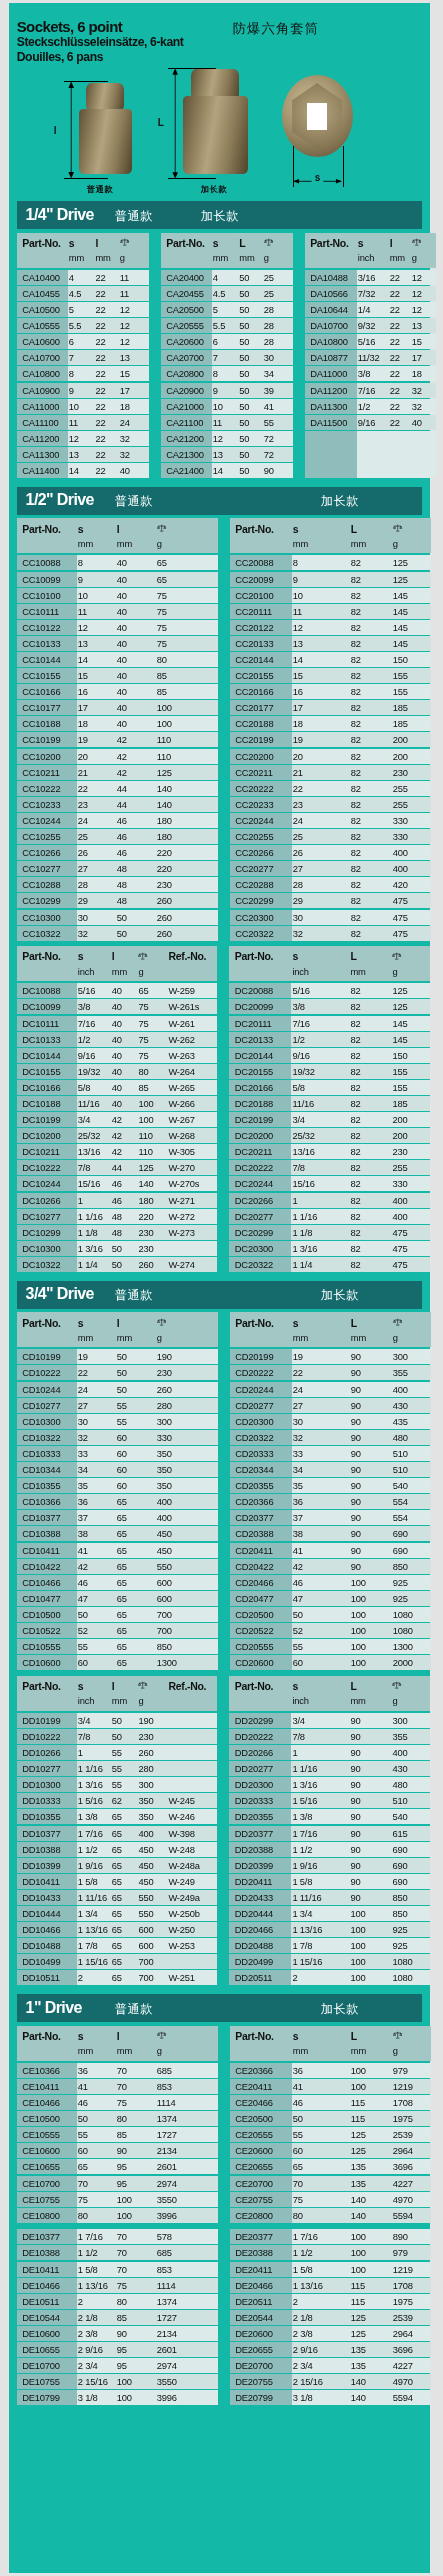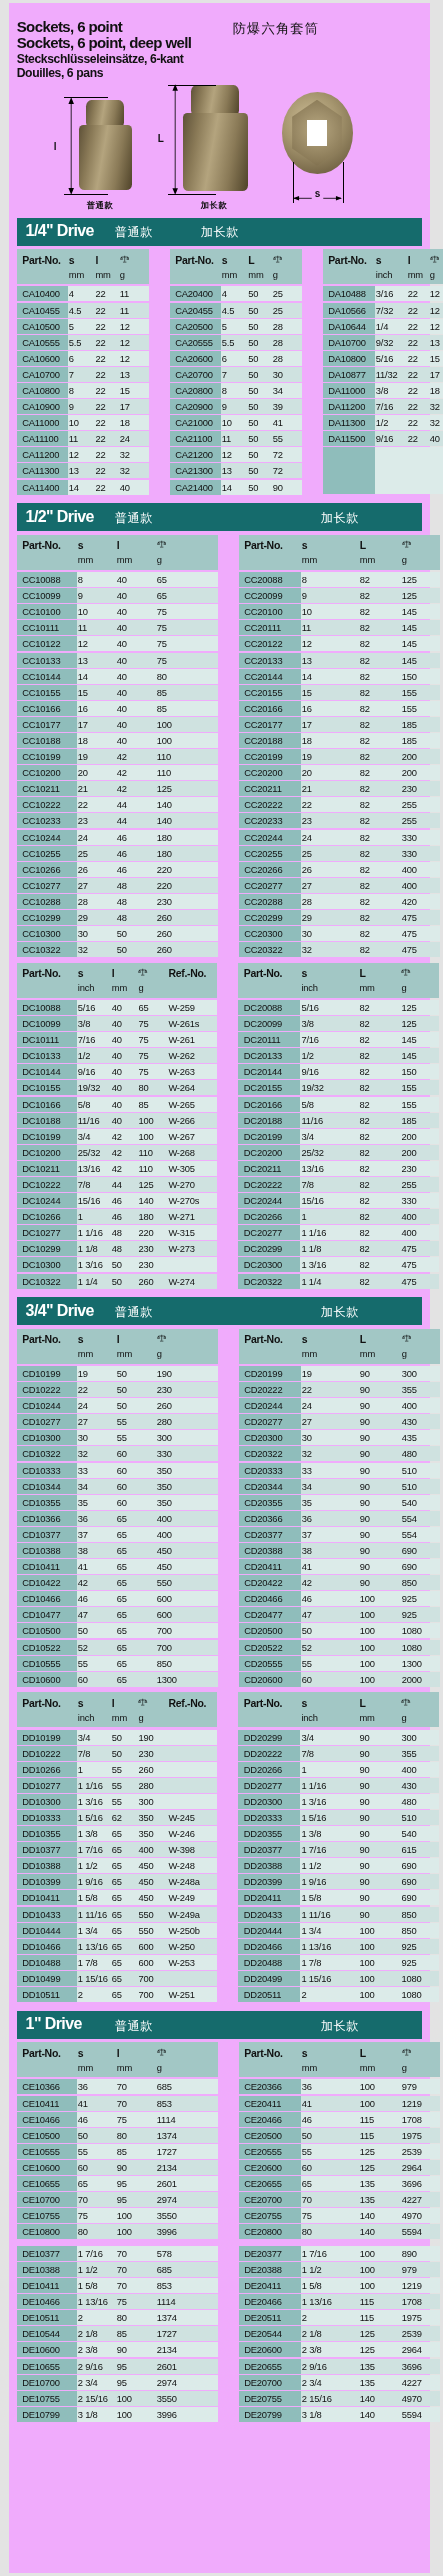--- a/index.html
+++ b/index.html
@@ -1,19 +1,19 @@
 <!DOCTYPE html>
 <html style="font-size:8.9px"><head>
 <meta charset="utf-8">
 <style>
   html,body{margin:0;padding:0;}
   .page{width:443px;height:2576px;background:#e3e3e3;position:relative;
         font-family:"Liberation Sans",sans-serif;color:#111;}
   .card{position:absolute;left:8.9px;top:3.3px;width:421px;height:2570px;
-        background:#f0abfc;padding:15.5px 7.8px 0 7.8px;box-sizing:border-box;}
+        background:#14b8a6;padding:15.5px 7.8px 0 7.8px;box-sizing:border-box;}
 
   
   .title-block{position:relative;}
   .t-big{font-size:15px;font-weight:bold;line-height:16.6px;letter-spacing:-0.6px;}
   .t-small{font-size:12.2px;font-weight:bold;line-height:14.4px;letter-spacing:-0.4px;}
   .cn-title{position:absolute;left:216px;top:1.1px;font-size:13.3px;letter-spacing:1.1px;text-align:right;}
 
   
   .figures{position:relative;height:126px;margin-top:3.3px;}
   .socket{position:absolute;}
@@ -37,21 +37,21 @@
   .s-label{position:absolute;font-size:10px;font-weight:bold;}
   .fig-caption{position:absolute;font-size:8.3px;font-weight:bold;letter-spacing:0.6px;}
 
   
   .section-bar{position:relative;height:28px;background:#156b6c;color:#fff;margin-top:7.8px;margin-bottom:3.3px;}
   .bar-title{position:absolute;left:8.9px;top:4.4px;font-size:16px;font-weight:bold;letter-spacing:-0.6px;}
   .bar-normal{position:absolute;left:98px;top:6.6px;font-size:12.2px;letter-spacing:0.6px;}
   .triple .bar-long{position:absolute;left:184px;top:6.6px;font-size:12.2px;letter-spacing:0.6px;}
   .double .bar-long{position:absolute;left:304px;top:6.6px;font-size:12.2px;letter-spacing:0.6px;}
 
-  .band{display:flex;gap:21px;align-items:flex-start;}
+  .band{display:flex;gap:12px;align-items:flex-start;}
   .band + .band{margin-top:4.4px;}
 
   .tbl{background:transparent;}
   .thead{background:#a2c7c5;padding:4.4px 0 4.4px 0;margin-bottom:2.2px;}
   .hrow{display:flex;}
   .cell{box-sizing:border-box;flex:0 0 auto;overflow:hidden;white-space:nowrap;}
   .h-part{font-size:10.5px;font-weight:bold;letter-spacing:-0.3px;padding-left:5.5px;}
   .h-key{font-size:10.5px;font-weight:bold;}
   .h-icon{padding-top:1.1px;}
   .units .cell{font-size:9.4px;padding-top:3.3px;letter-spacing:-0.2px;}
@@ -72,21 +72,20 @@
   .ir{width:201px;} .ir .c1{width:60px;}.ir .c2{width:34px;} .ir .c3{width:26.6px;} .ir .c4{width:30px;} .ir .c5{width:50px;}
 </style>
 </head>
 <body>
 
 <div class="page">
   <div class="card">
 
     <div class="title-block">
       <div class="t-big">Sockets, 6 point</div>
-      <div class="t-big">Sockets, 6 point, deep well</div>
       <div class="t-small">Steckschlüsseleinsätze, 6-kant</div>
       <div class="t-small">Douilles, 6 pans</div>
       <div class="cn-title">防爆六角套筒</div>
     </div>
 
     <div class="figures">
 
       <div class="socket" style="left:62px;top:15.5px;width:53px;">
         <div class="sock-cap" style="width:38px;height:29px;"></div>
         <div class="sock-body" style="width:53px;height:65px;margin-top:-3.3px;"></div>
@@ -917,21 +916,21 @@
                   <span class="cell c2">1</span>
                   <span class="cell c3">46</span>
                   <span class="cell c4">180</span>
                   <span class="cell c5">W-271</span>
                 </div>
                 <div class="row">
                   <span class="cell c1">DC10277</span>
                   <span class="cell c2">1 1/16</span>
                   <span class="cell c3">48</span>
                   <span class="cell c4">220</span>
-                  <span class="cell c5">W-315</span>
+                  <span class="cell c5">W-272</span>
                 </div>
                 <div class="row alt">
                   <span class="cell c1">DC10299</span>
                   <span class="cell c2">1 1/8</span>
                   <span class="cell c3">48</span>
                   <span class="cell c4">230</span>
                   <span class="cell c5">W-273</span>
                 </div>
                 <div class="row">
                   <span class="cell c1">DC10300</span>

